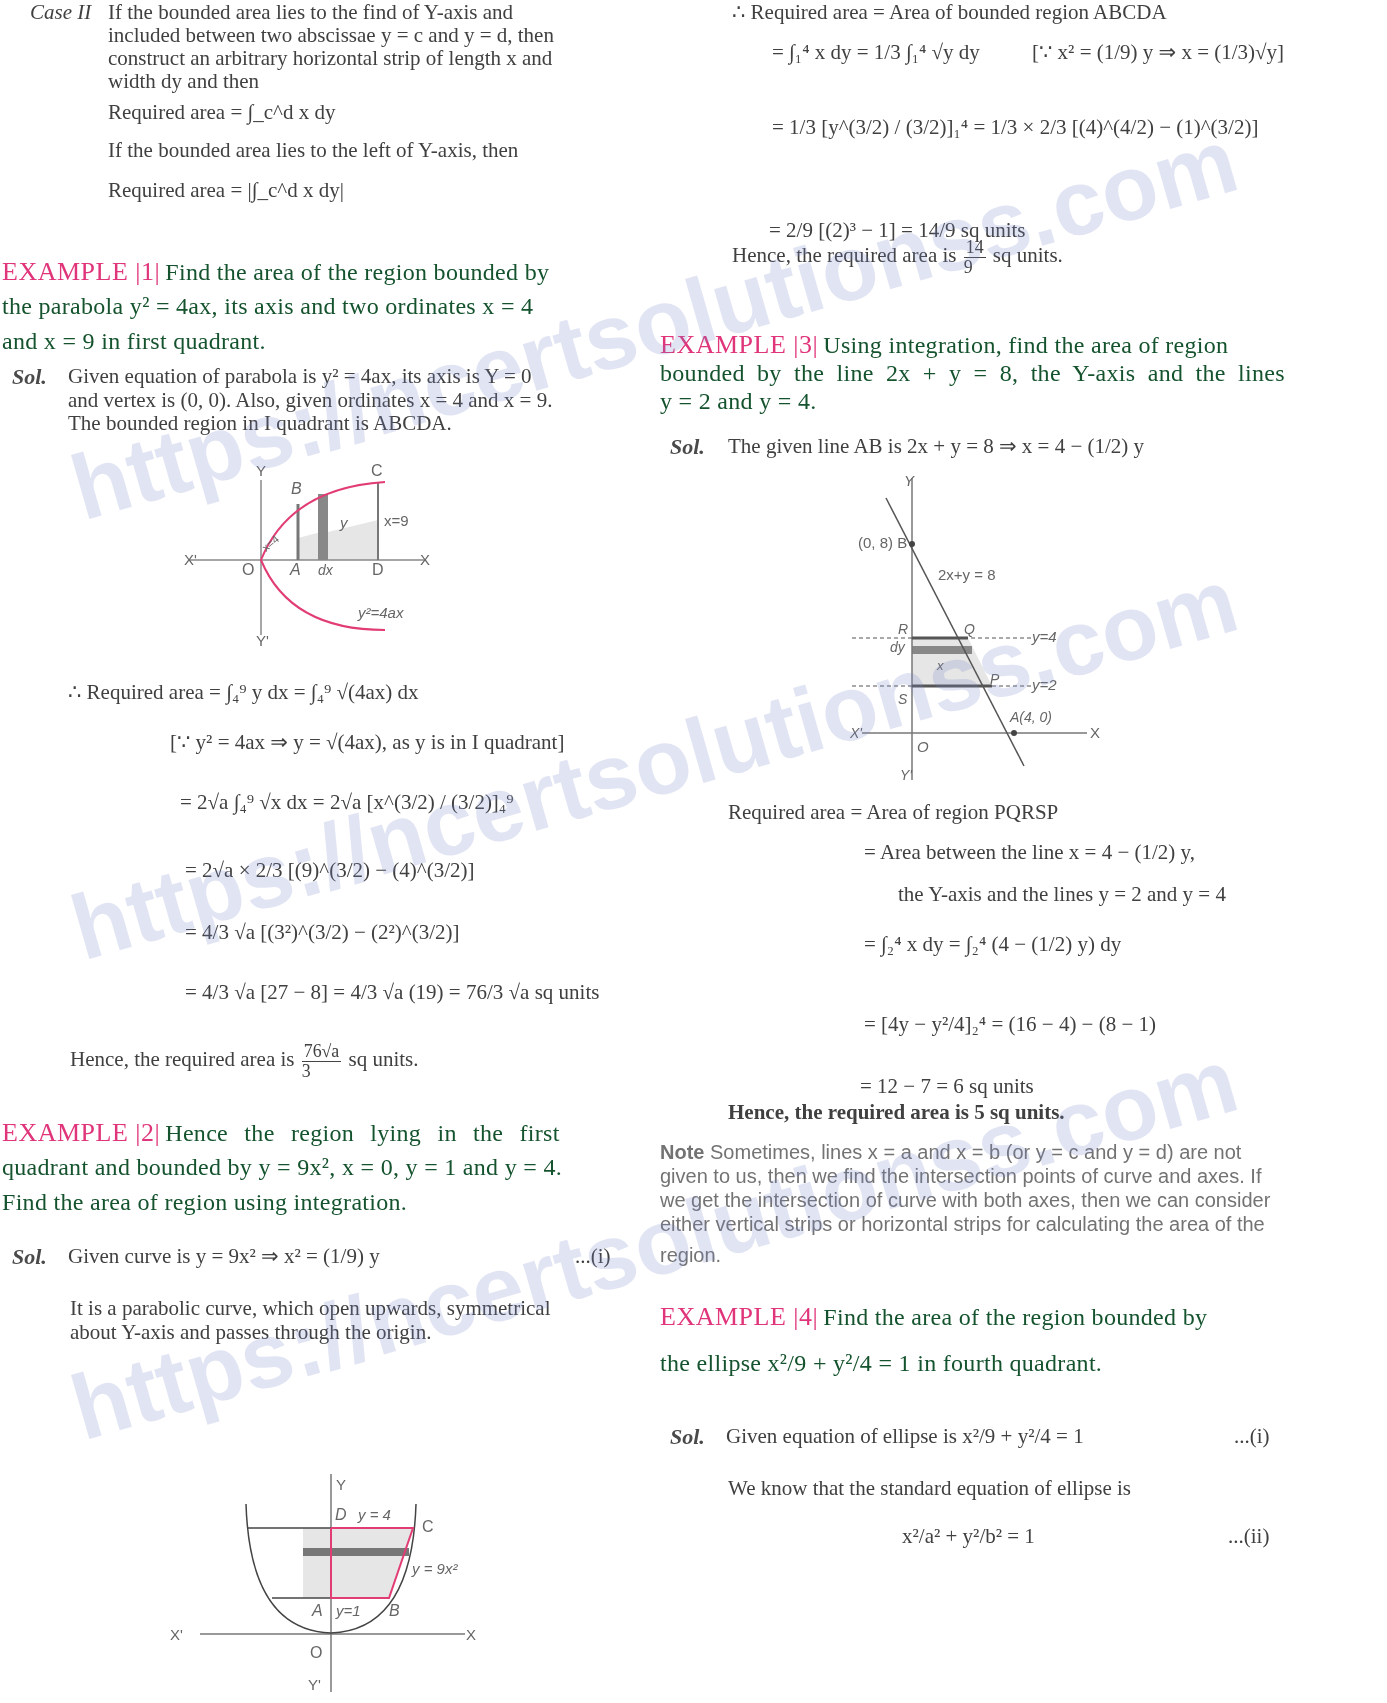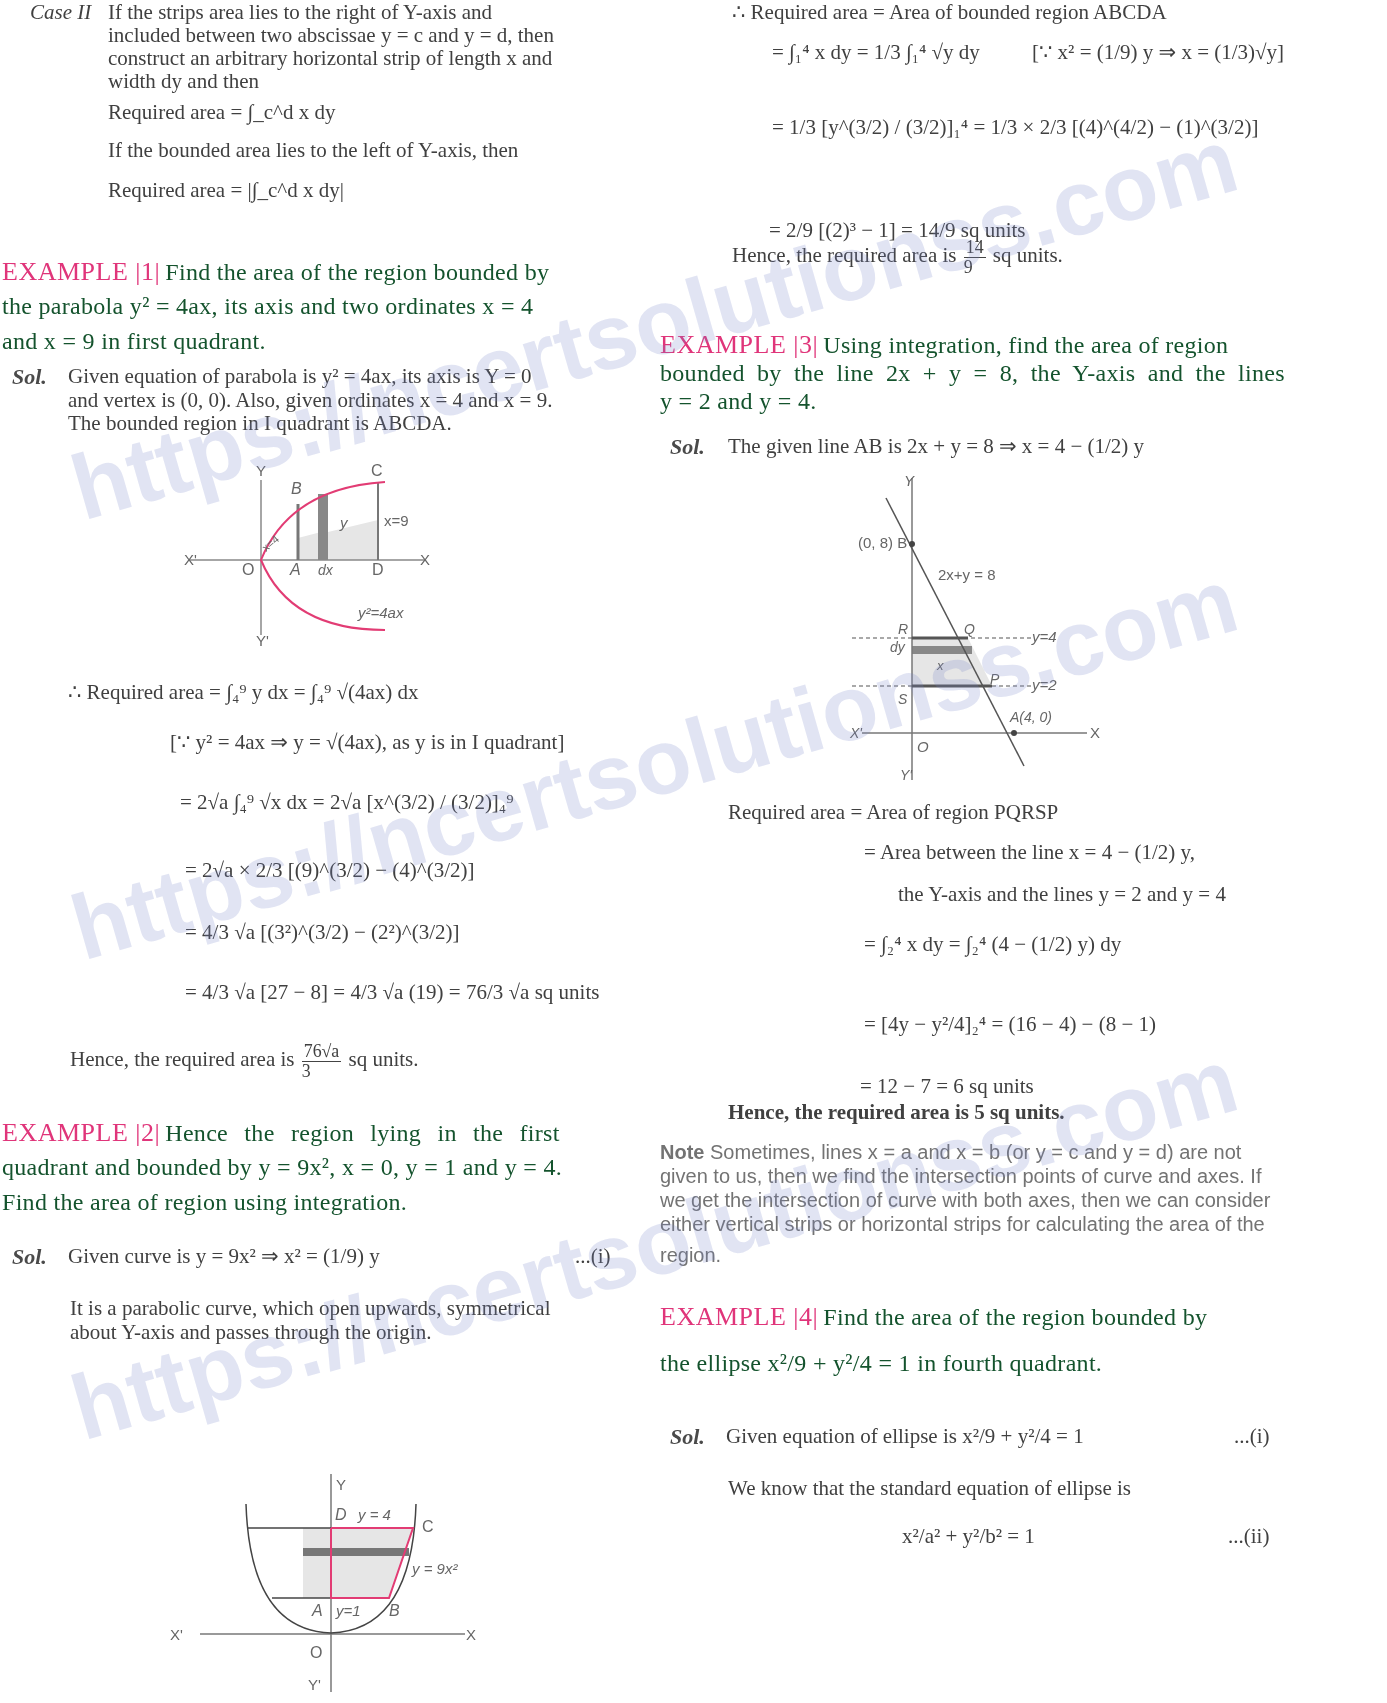--- a/index.html
+++ b/index.html
@@ -26,21 +26,21 @@
     transform: rotate(-16deg); transform-origin: left top; pointer-events: none;
   }
   svg text { font-family: "Liberation Sans", sans-serif; fill: #666; }
 </style>
 </head>
 <body>
 
 <div class="col col-left">
 
   <div class="abs t" style="left:30px;top:0px;"><i>Case II</i></div>
-  <div class="abs t" style="left:108px;top:0px;">If the strips area lies to the right of Y-axis and</div>
+  <div class="abs t" style="left:108px;top:0px;">If the bounded area lies to the find of Y-axis and</div>
   <div class="abs t" style="left:108px;top:23px;">included between two abscissae y = c and y = d, then</div>
   <div class="abs t" style="left:108px;top:46px;">construct an arbitrary horizontal strip of length x and</div>
   <div class="abs t" style="left:108px;top:69px;">width dy and then</div>
   <div class="abs t" style="left:108px;top:100px;">Required area = ∫_c^d x dy</div>
   <div class="abs t" style="left:108px;top:138px;">If the bounded area lies to the left of Y-axis, then</div>
   <div class="abs t" style="left:108px;top:178px;">Required area = |∫_c^d x dy|</div>
 
   <div class="abs" style="left:2px;top:257px;">
     <span class="ex">EXAMPLE |1|</span>
     <span class="q">Find the area of the region bounded by</span>

